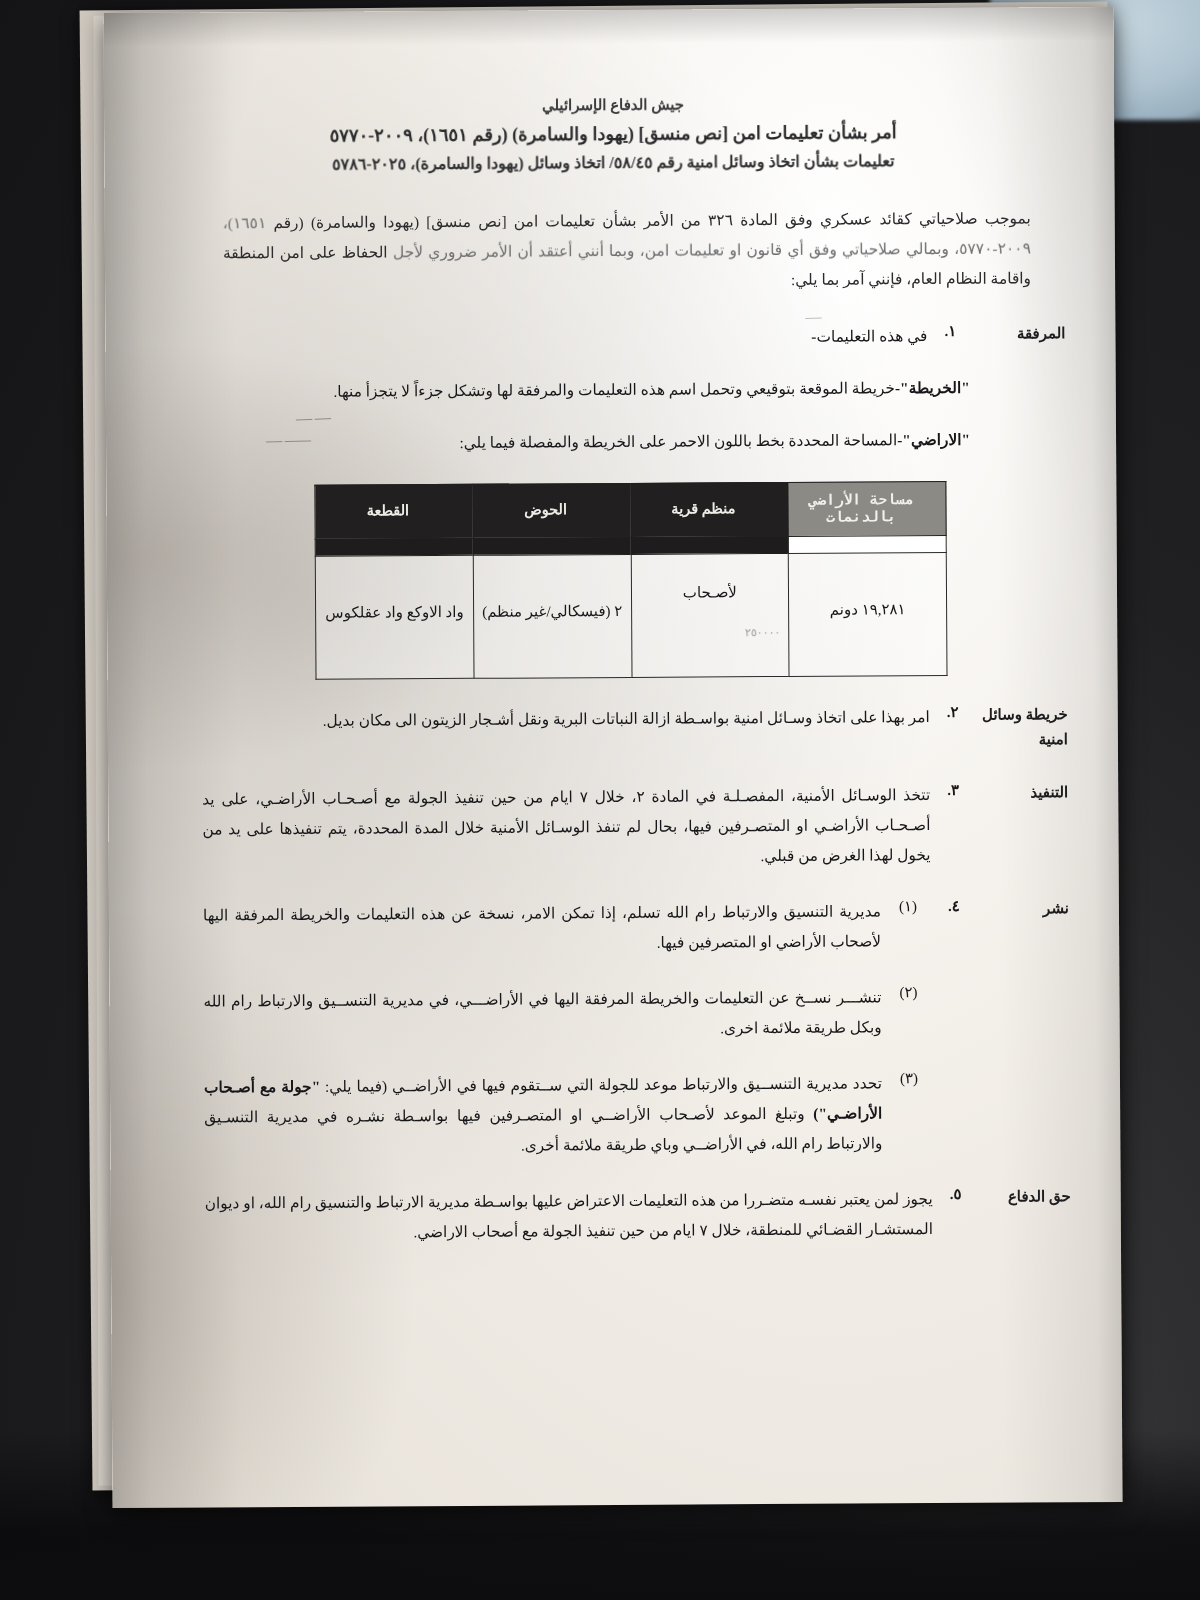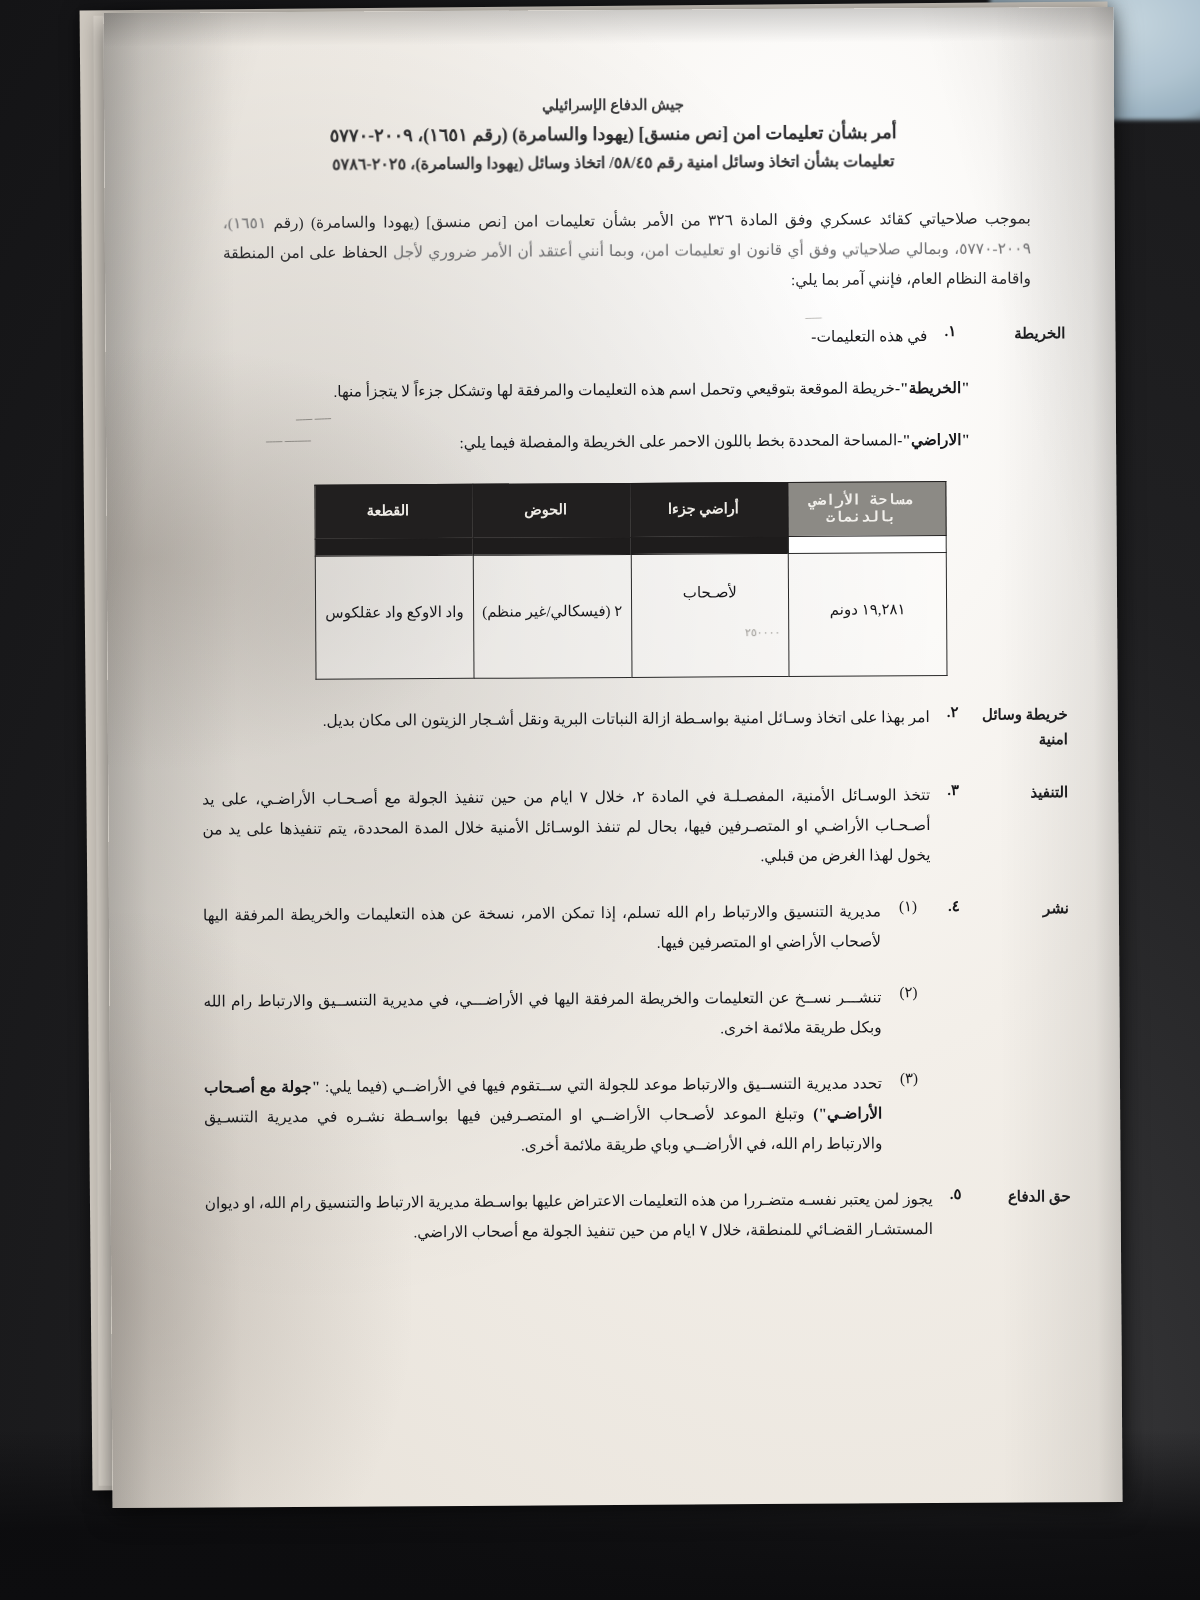--- a/index.html
+++ b/index.html
@@ -311,39 +311,39 @@
       <div class="l3">تعليمات بشأن اتخاذ وسائل امنية رقم ٥٨/٤٥/ اتخاذ وسائل (يهودا والسامرة)، ٢٠٢٥-٥٧٨٦</div>
     </div>
 
     <div class="preamble">
       <span>بموجب صلاحياتي كقائد عسكري وفق المادة ٣٢٦ من الأمر بشأن تعليمات امن [نص منسق] (يهودا والسامرة) (رقم</span>
       <span class="faded">١٦٥١)، ٢٠٠٩-٥٧٧٠، وبمالي صلاحياتي وفق أي قانون او تعليمات امن، وبما أنني أعتقد أن الأمر ضروري لأجل</span>
       <span>الحفاظ على امن المنطقة واقامة النظام العام، فإنني آمر بما يلي:</span>
     </div>
 
     <div class="row">
-      <div class="kw">الخريطة</div>
+      <div class="kw">المرفقة</div>
       <div class="num">١.</div>
       <div class="body">في هذه التعليمات-</div>
     </div>
 
     <div class="defs">
       <div class="d1">
         <b>"الخريطة"-</b><span>خريطة الموقعة بتوقيعي وتحمل اسم هذه التعليمات والمرفقة لها وتشكل جزءاً لا يتجزأ منها.</span>
       </div>
       <div class="d2">
         <b>"الاراضي"-</b><span>المساحة المحددة بخط باللون الاحمر على الخريطة والمفصلة فيما يلي:</span>
       </div>
     </div>
 
     <table class="land">
       <thead>
         <tr>
           <th class="shade">مساحة الأراضي بالدنمات</th>
-          <th>أراضي جزءا</th>
+          <th>منظم قرية</th>
           <th>الحوض</th>
           <th>القطعة</th>
         </tr>
         <tr>
           <td class="band light"></td>
           <td class="band"></td>
           <td class="band"></td>
           <td class="band"></td>
         </tr>
       </thead>

